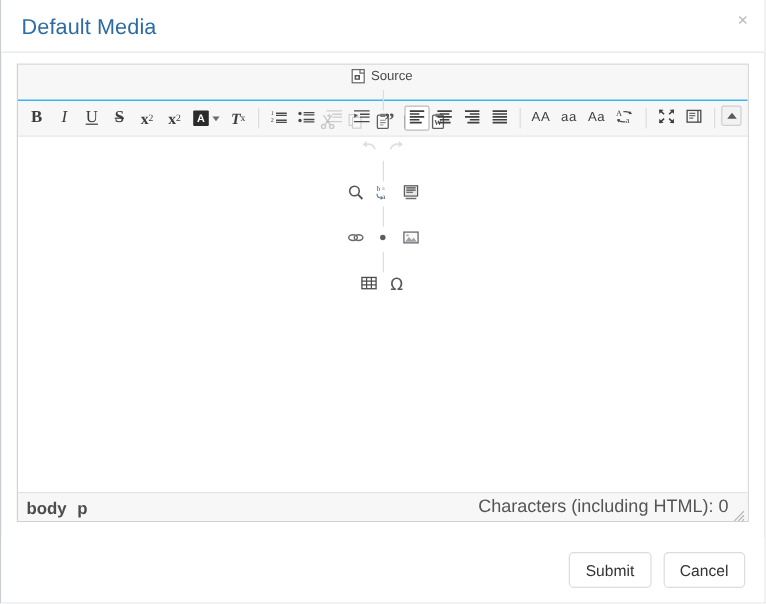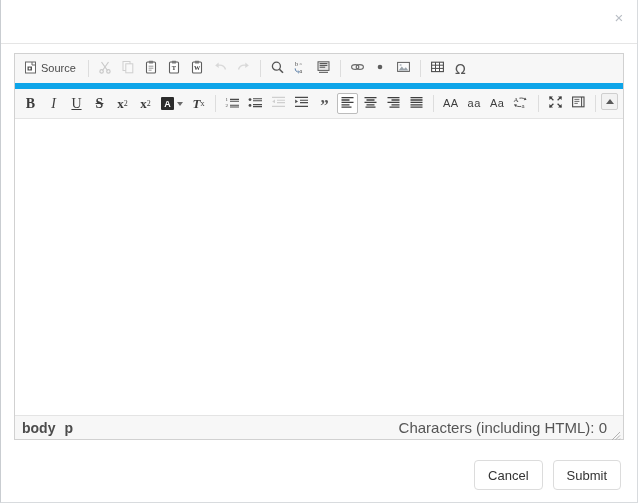--- a/index.html
+++ b/index.html
@@ -77,21 +77,21 @@
     border-bottom: 1px solid #e4e4e4;
     padding: 0;
   }
   .cke-row {
     display: flex;
     align-items: center;
     height: 29px;
     padding: 0 4px;
     position: relative;
   }
-  .cke-row.row1 { border-bottom: 6px solid #0ea5e9; }
+  .cke-row.row1 { border-bottom: 1px solid #0ea5e9; flex-direction: column; }
 
   .grp {
     display: flex;
     align-items: center;
   }
   .sep {
     width: 1px;
     height: 17px;
     background: #ddd;
     margin: 0 5px;
@@ -264,20 +264,21 @@
     cursor: pointer;
     font-family: "Liberation Sans", sans-serif;
   }
 </style>
 </head>
 <body>
 
 <div class="dialog">
 
   <div class="dlg-header">
+    <div class="dlg-title">Default Media</div>
     <button class="dlg-close">×</button>
   </div>
 
   <div class="dlg-body">
     <div class="cke">
 
       <div class="cke-toolbox">
 
         <div class="cke-row row1">
 
@@ -607,17 +608,17 @@
           <svg width="10" height="10" viewBox="0 0 10 10">
             <path d="M9 1 L1 9 M9 4.4 L4.4 9 M9 7.6 L7.6 9" stroke="#b2b2b2" stroke-width="1"></path>
           </svg>
         </span>
       </div>
 
     </div>
   </div>
 
   <div class="dlg-footer">
+    <button class="footer-btn">Submit</button>
     <button class="footer-btn">Cancel</button>
-    <button class="footer-btn">Submit</button>
   </div>
 
 </div>
 
 </body></html>

